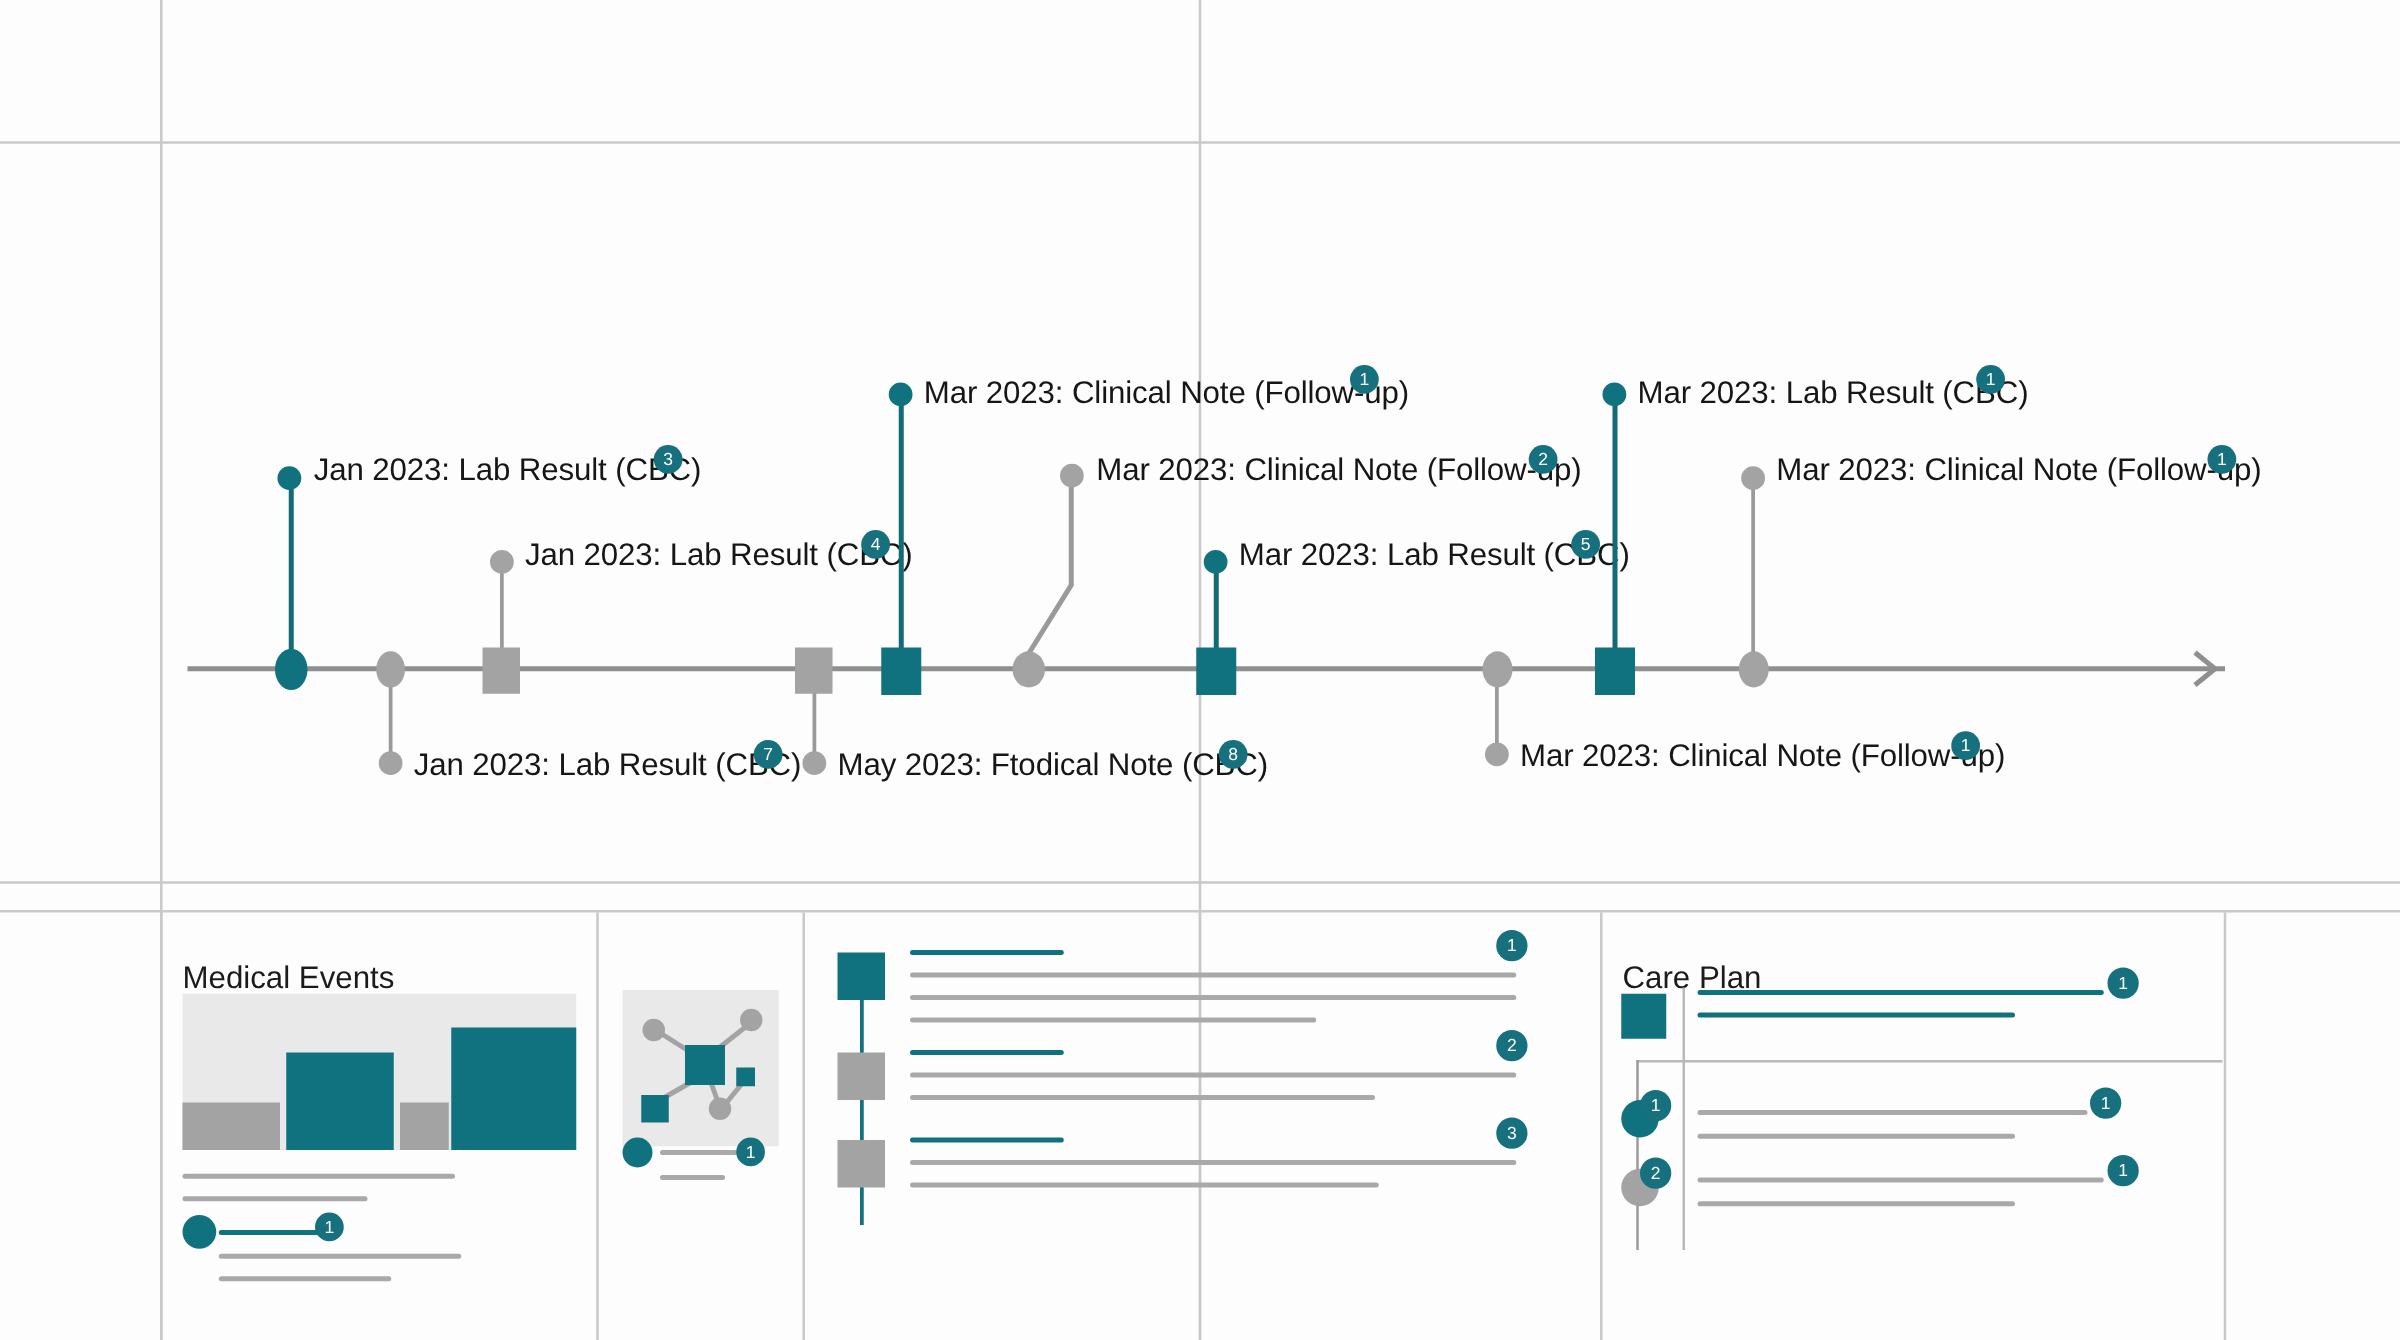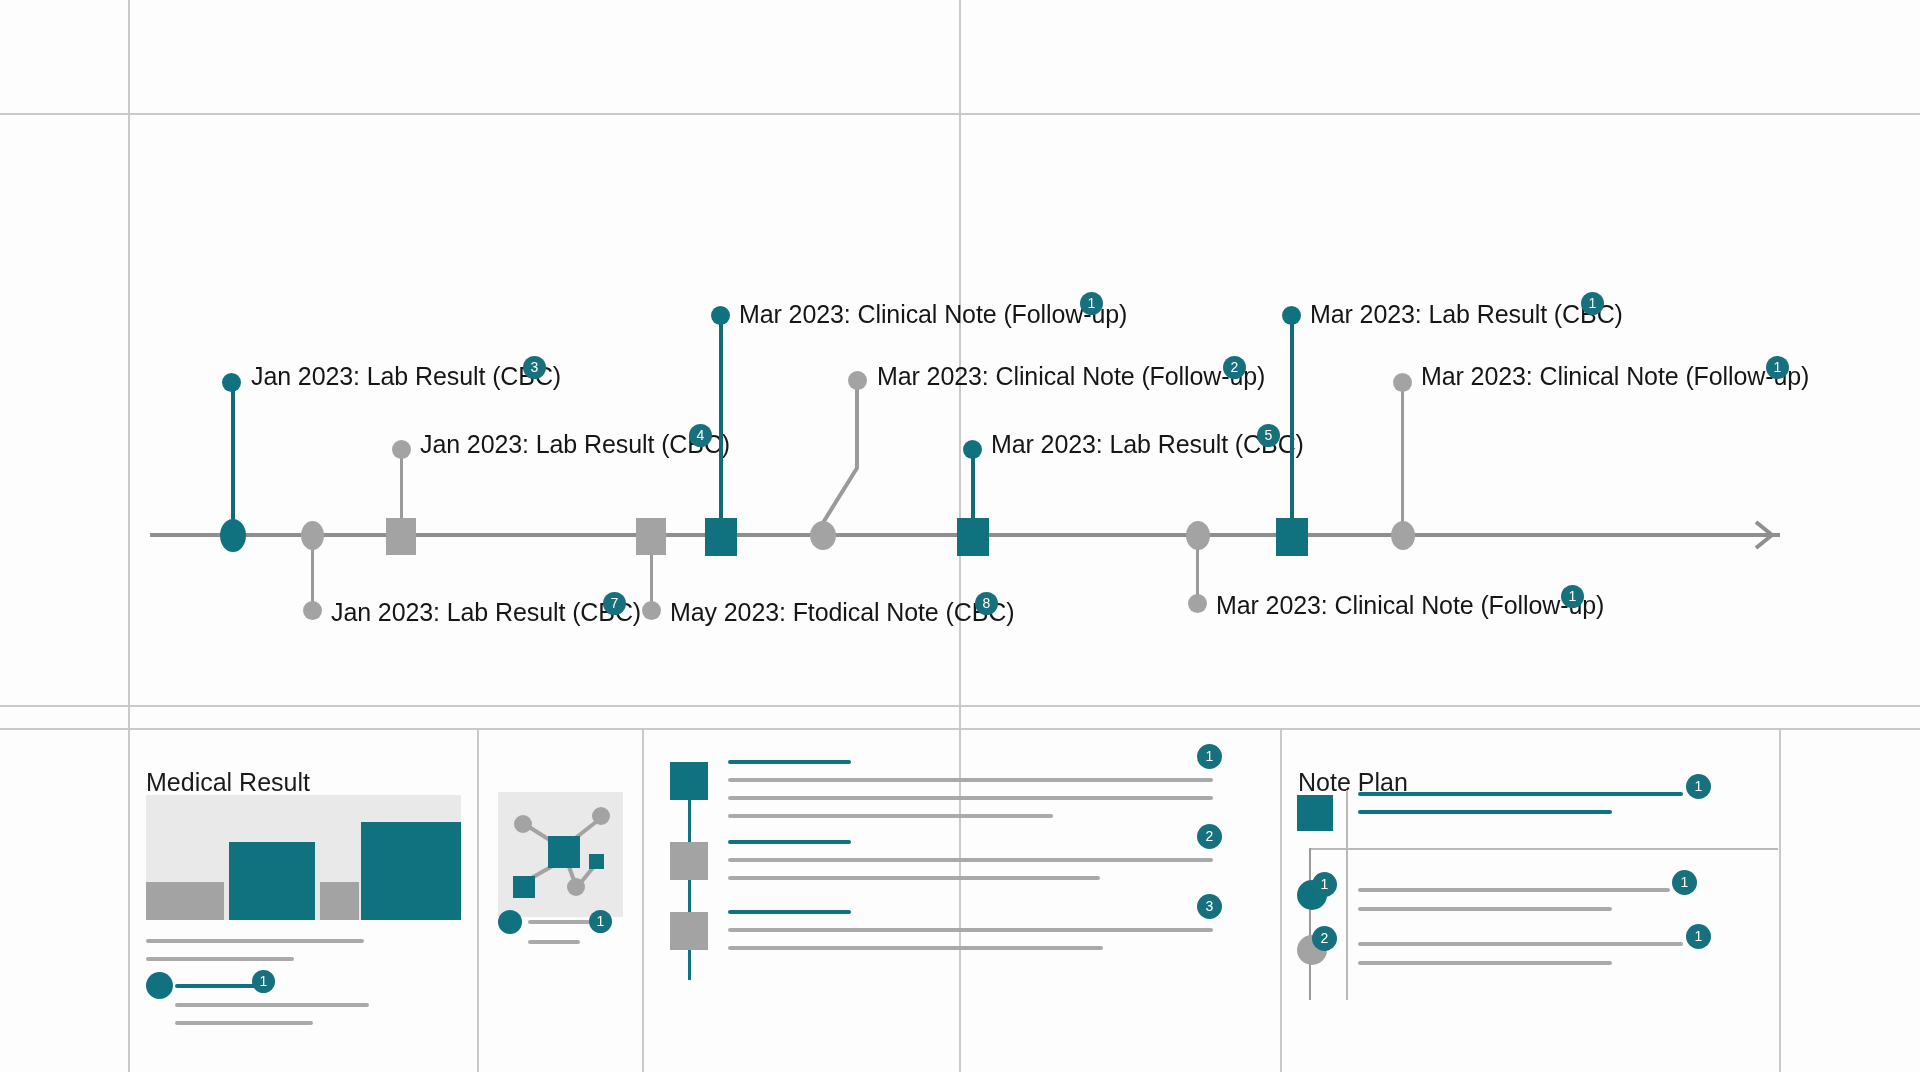--- a/index.html
+++ b/index.html
@@ -202,21 +202,21 @@
   <div class="panels">
 
     <div class="panel-div" style="left:128px;"></div>
     <div class="panel-div" style="left:477px;"></div>
     <div class="panel-div" style="left:642px;"></div>
     <div class="panel-div" style="left:959px;"></div>
     <div class="panel-div" style="left:1280px;"></div>
     <div class="panel-div" style="left:1779px;"></div>
 
     <div>
-      <div class="panel-title" style="left:146px;top:38px;">Medical Result</div>
+      <div class="panel-title" style="left:146px;top:38px;">Medical Events</div>
 
       <div class="barchart" style="left:146px;top:65px;width:315px;height:125px;">
         <div class="bar grey" style="left:0px;width:78px;height:38px;"></div>
         <div class="bar teal" style="left:83px;width:86px;height:78px;"></div>
         <div class="bar grey" style="left:174px;width:39px;height:38px;"></div>
         <div class="bar teal" style="left:215px;width:100px;height:98px;"></div>
       </div>
 
       <div class="line grey" style="left:146px;top:209px;width:218px;"></div>
       <div class="line grey" style="left:146px;top:227px;width:148px;"></div>
@@ -273,21 +273,21 @@
       <div>
         <div class="sq grey" style="left:670px;top:182px;width:38px;height:38px;"></div>
         <div class="line teal" style="left:728px;top:180px;width:123px;"></div>
         <div class="line grey" style="left:728px;top:198px;width:485px;"></div>
         <div class="line grey" style="left:728px;top:216px;width:375px;"></div>
         <div class="badge" style="left:1197px;top:164px;width:25px;height:25px;line-height:25px;">3</div>
       </div>
     </div>
 
     <div>
-      <div class="panel-title" style="left:1298px;top:38px;">Note Plan</div>
+      <div class="panel-title" style="left:1298px;top:38px;">Care Plan</div>
 
       <div class="vrule" style="left:1346px;top:60px;height:210px;"></div>
       <div class="hrule" style="left:1310px;top:118px;width:468px;"></div>
       <div class="connector" style="left:1309px;top:118px;height:152px;background:#9a9a9a;width:2px;"></div>
 
       <div>
         <div class="sq teal" style="left:1297px;top:65px;width:36px;height:36px;"></div>
         <div class="line teal" style="left:1358px;top:62px;width:325px;"></div>
         <div class="line teal" style="left:1358px;top:80px;width:254px;"></div>
         <div class="badge" style="left:1686px;top:44px;width:25px;height:25px;line-height:25px;">1</div>

